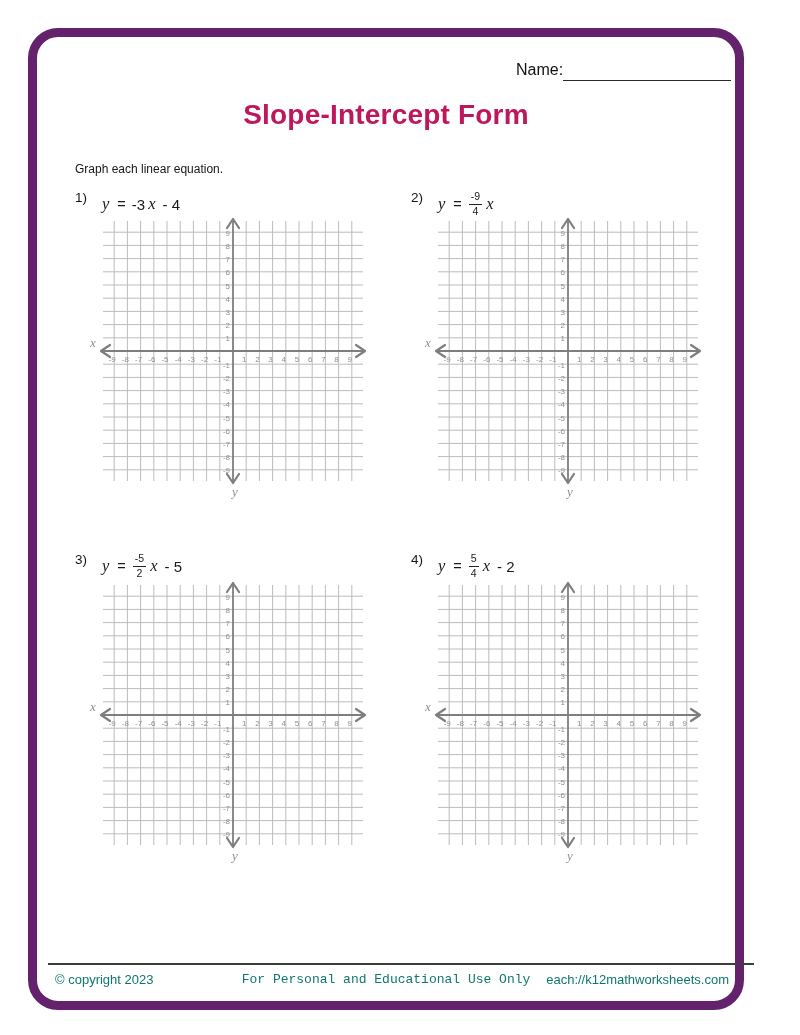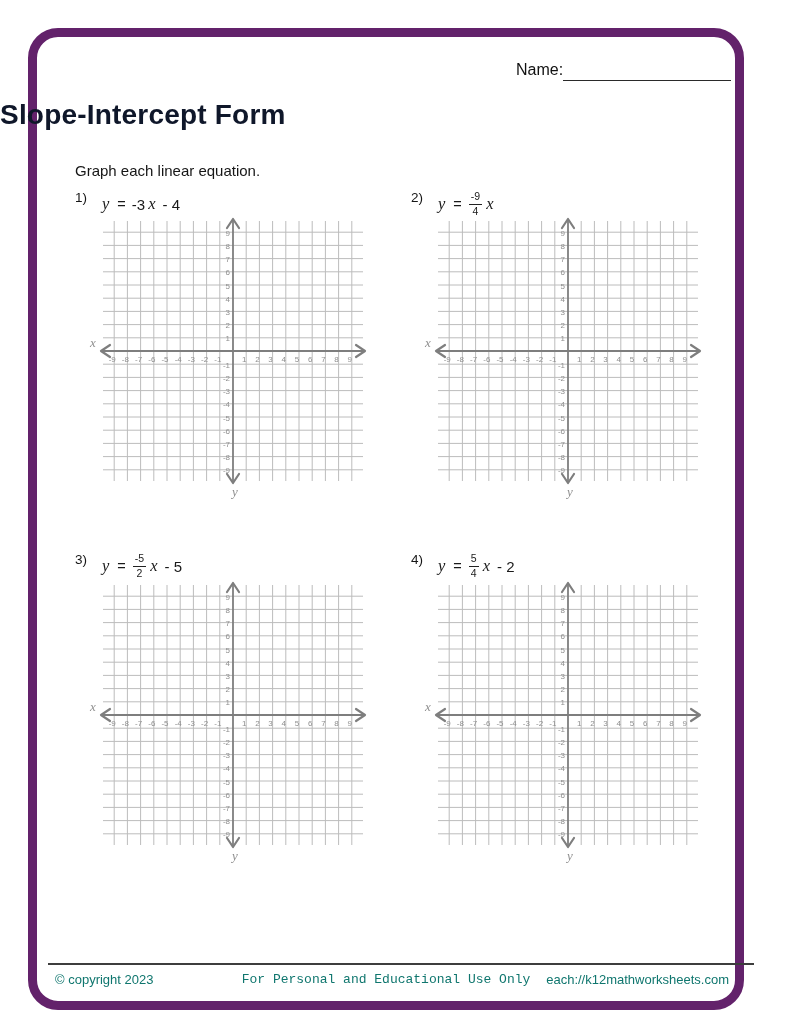--- a/index.html
+++ b/index.html
@@ -6,22 +6,22 @@
   .sheet{
     position:relative;width:772px;height:1035px;background:#ffffff;
     font-family:"Liberation Sans",sans-serif;color:#1a1a1a;overflow:hidden;
   }
   .frame{
     position:absolute;left:28px;top:28px;right:28px;bottom:25px;
     border:9px solid #63226b;border-radius:30px;pointer-events:none;
   }
   .name-label{position:absolute;left:516px;top:61px;font-size:16px;color:#111;}
   .name-line{position:absolute;left:563px;top:80px;width:168px;border-top:1.6px solid #2a2a2a;height:0;}
-  .title{position:absolute;left:0;right:0;top:99px;text-align:left;font-size:28px;font-weight:700;letter-spacing:.2px;color:#0f172a;}
-  .instruction{position:absolute;left:75px;top:162px;font-size:15px;color:#161616;}
+  .title{position:absolute;left:0;right:0;top:99px;text-align:center;font-size:28px;font-weight:700;letter-spacing:.2px;color:#be185d;}
+  .instruction{position:absolute;left:75px;top:162px;font-size:12px;color:#161616;}
   .problem{position:absolute;display:flex;align-items:center;height:34px;font-size:15px;}
   .p1{left:75px;top:187px;}  .p2{left:411px;top:187px;}
   .p3{left:75px;top:549px;}  .p4{left:411px;top:549px;}
   .prob-num{font-size:13.5px;margin-right:13px;align-self:flex-start;margin-top:3px;color:#161616;}
   .var{font-family:"Liberation Serif",serif;font-style:italic;font-size:16.5px;margin:0 2px;}
   .eq-sign{font-size:14.5px;margin:0 6px;}
   .coef{font-size:15px;margin-right:1px;}
   .frac{display:inline-flex;flex-direction:column;align-items:center;font-size:10.5px;line-height:1.2;margin:0 2px 0 1px;}
   .frac-num{border-bottom:1px solid #222;padding:0 2px 0.5px;}
   .frac-den{padding-top:0.5px;}

